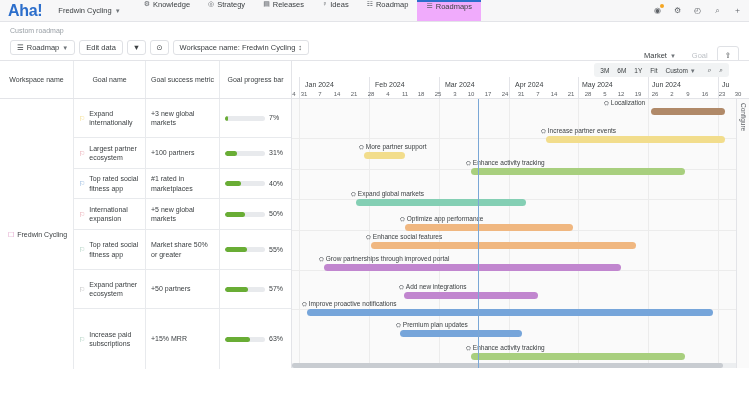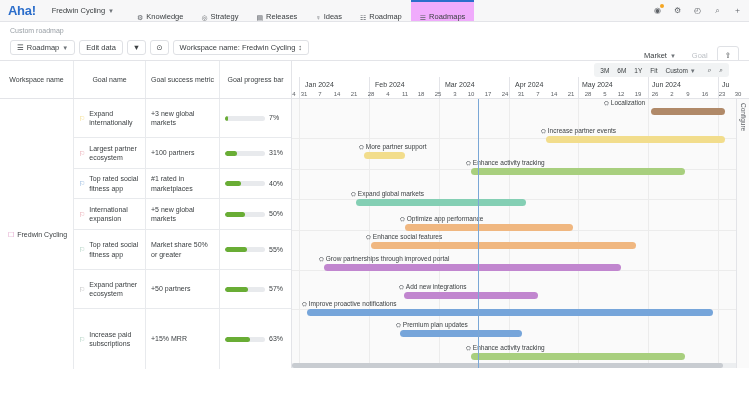--- a/index.html
+++ b/index.html
@@ -16,40 +16,40 @@
   .topnav {
     height: 22px;
     background: #f7f7f8;
     border-bottom: 1px solid #e3e4e8;
     display: flex;
     align-items: center;
     padding: 0 6px;
     position: relative;
   }
   .logo {
-    font-size: 13px;
+    font-size: 16px;
     font-weight: bold;
     color: #2c6ecb;
     letter-spacing: -0.3px;
     margin-right: 10px;
     padding-left: 2px;
   }
   .ws-switch {
     font-size: 7.5px;
     color: #3c4043;
     display: flex; align-items: center; gap: 3px;
     padding: 3px 6px;
     border-radius: 3px;
     white-space: nowrap;
   }
   .caret { font-size: 6px; color: #70757a; }
   .navitems { display: flex; align-items: center; margin-left: 8px; height: 100%; }
   .navitem {
     font-size: 7.5px; color: #3c4043;
-    display: flex; align-items: flex-end; gap: 3px;
+    display: flex; align-items: flex-start; gap: 3px;
     padding: 0 9px; height: 100%;
     white-space: nowrap;
     position: relative;
   }
   .navitem.active {
     background: #f0abfc;
     border-top: 2px solid #2c6ecb;
   }
   .navicon { font-size: 7px; color: #5f6368; line-height: 1; }
   .nav-right {

